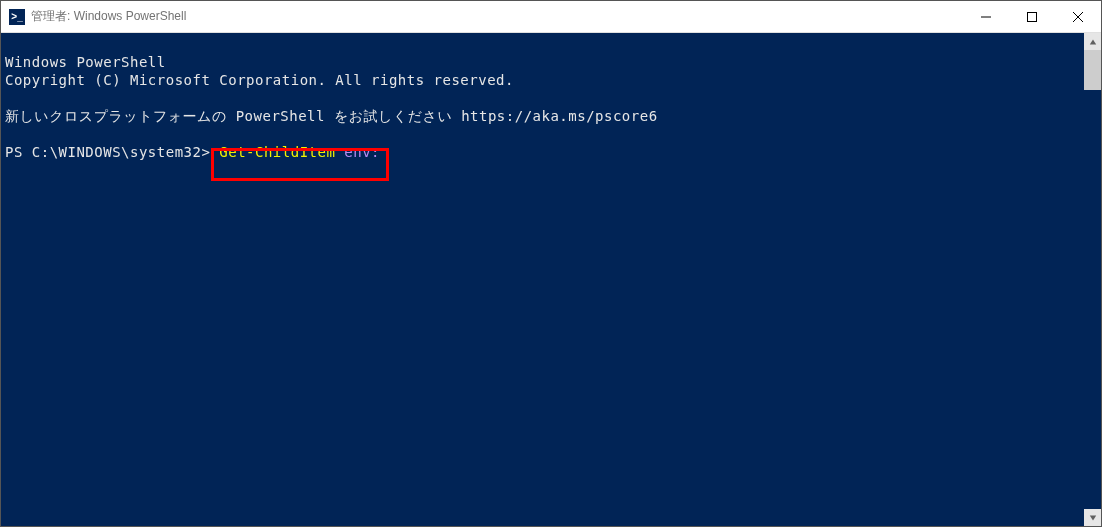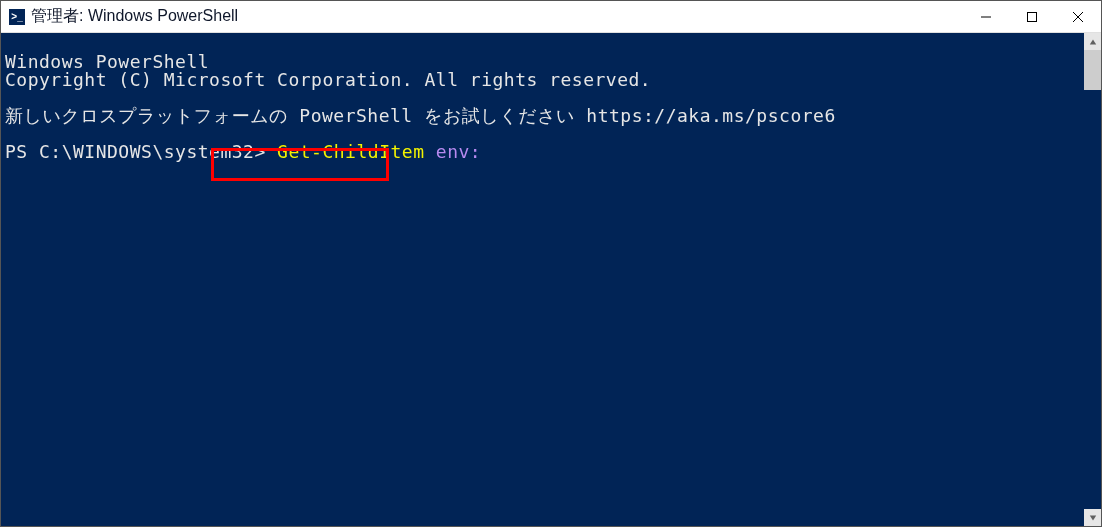--- a/index.html
+++ b/index.html
@@ -39,22 +39,22 @@
       justify-content: center;
       margin-right: 6px;
     }
     .app-icon-inner {
       color: #ffffff;
       font-size: 10px;
       font-weight: bold;
       font-family: sans-serif;
     }
     .title-text {
-      font-size: 16px;
-      color: #0f172a;
+      font-size: 12px;
+      color: #737373;
       flex: 1;
     }
     .window-controls {
       display: flex;
       height: 100%;
     }
     .win-btn {
       width: 46px;
       height: 100%;
       display: flex;
@@ -69,21 +69,21 @@
     .console-area {
       flex: 1;
       display: flex;
       background: #012456;
       position: relative;
     }
     .console-content {
       flex: 1;
       padding: 2px 4px;
       font-family: "MS Gothic", "Consolas", monospace;
-      font-size: 18px;
+      font-size: 14px;
       line-height: 18px;
       color: #e6e6e6;
       white-space: pre;
       letter-spacing: 0.5px;
     }
     .console-line {
       white-space: pre;
     }
     .scrollbar {
       width: 17px;

